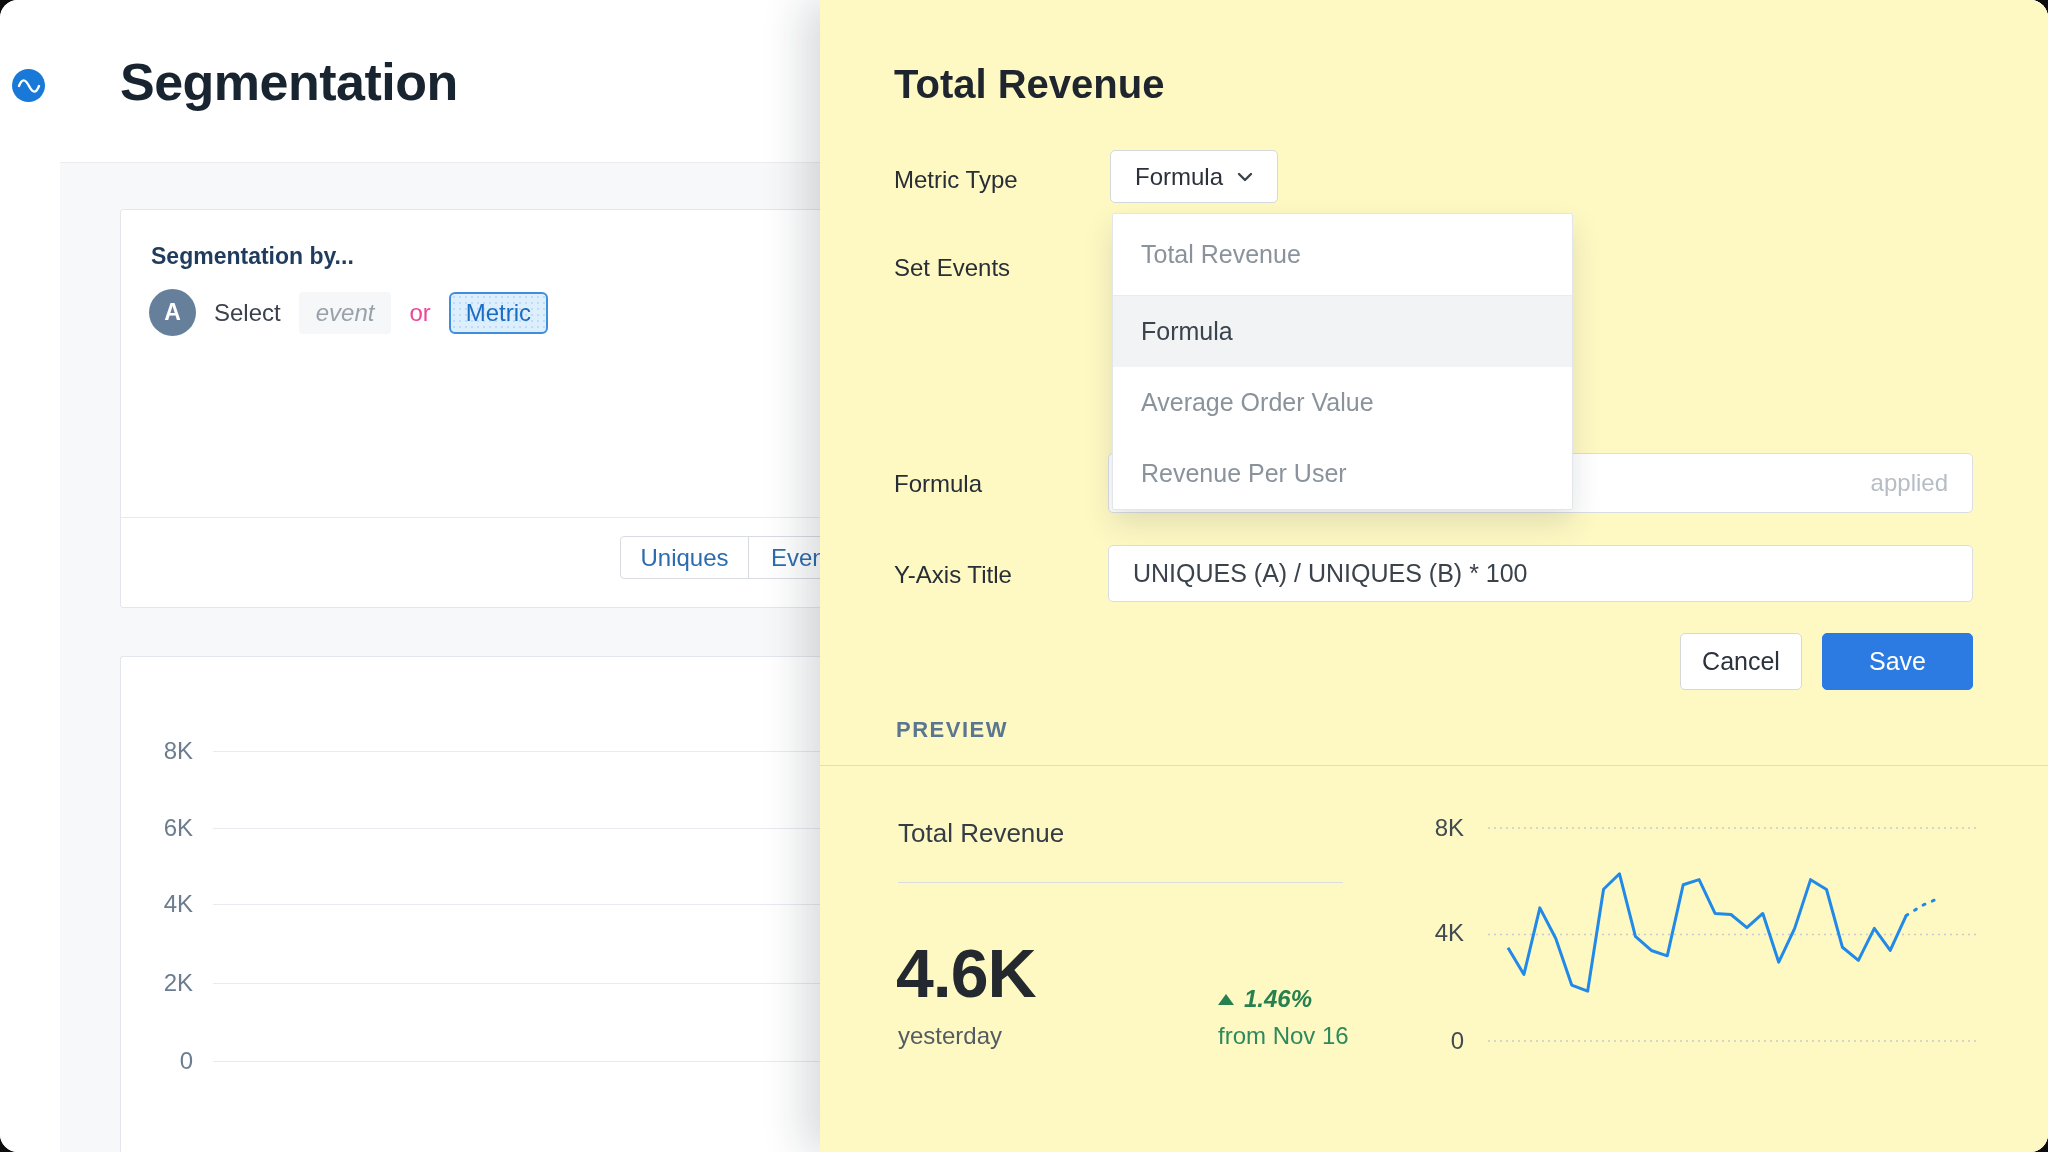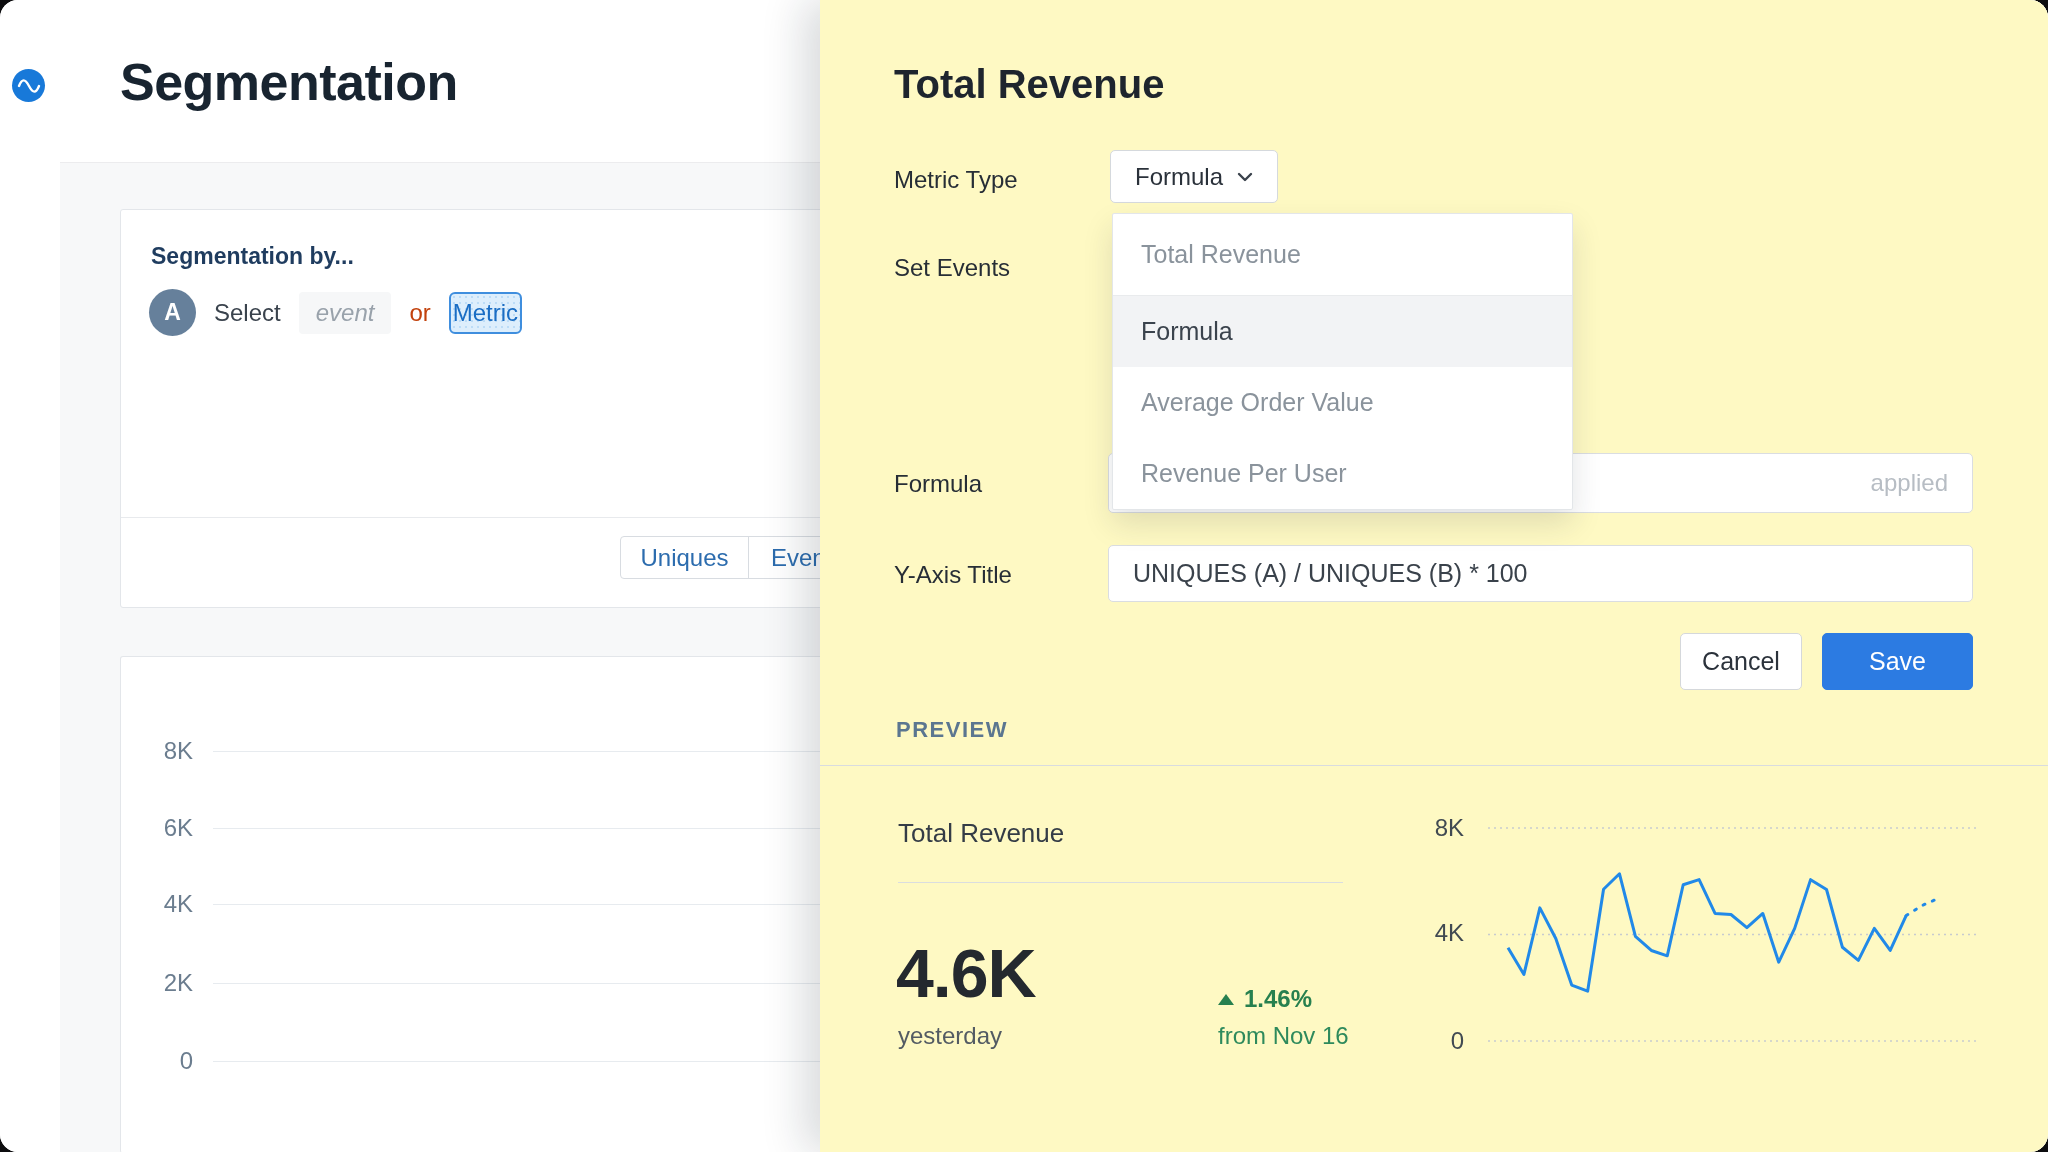--- a/index.html
+++ b/index.html
@@ -19,23 +19,23 @@
   .page-title{left:120px;top:52px;font-size:52px;font-weight:700;color:#182430;letter-spacing:-0.5px;}
 
   .card{background:#fff;border:1px solid #e3e6ea;border-radius:3px;}
   .card1{left:120px;top:209px;width:762px;height:399px;}
   .card1-heading{left:30px;top:33px;font-size:23px;font-weight:700;color:#1f3c5f;}
   .seg-row{left:28px;top:79px;display:flex;align-items:center;gap:18px;}
   .badge-a{width:47px;height:47px;border-radius:50%;background:#66809b;color:#fff;font-size:23px;
            font-weight:700;display:flex;align-items:center;justify-content:center;}
   .select-txt{font-size:24px;color:#3a434d;}
   .chip-event{background:#f6f7f8;border-radius:4px;padding:7px 17px;font-size:24px;font-style:italic;color:#99a2ab;}
-  .or-txt{font-size:24px;color:#c2410c;}
+  .or-txt{font-size:24px;color:#ec4899;}
   .chip-metric{background-color:#ddeefc;background-image:radial-gradient(#bcdcf7 1.2px, transparent 1.2px);
-               background-size:6px 6px;border:2px solid #3f8ede;border-radius:6px;padding:5px 2px;
+               background-size:6px 6px;border:2px solid #3f8ede;border-radius:6px;padding:5px 15px;
                font-size:24px;color:#1a6dc4;}
   .card1-footer{left:0px;top:307px;width:762px;height:92px;border-top:1px solid #e8eaed;}
   .tabs{left:499px;top:326px;display:flex;}
   .tab{height:43px;border:1px solid #d8dce1;background:#fff;color:#2c6cae;font-size:24px;
        display:flex;align-items:center;justify-content:center;}
   .tab1{width:129px;border-radius:4px 0 0 4px;}
   .tab2{width:165px;margin-left:-1px;justify-content:flex-start;padding-left:22px;}
 
   .card2{left:120px;top:656px;width:762px;height:497px;border-bottom:none;}
   .tickrow{position:absolute;left:0;width:762px;height:28px;}
@@ -65,21 +65,21 @@
   .btn{border-radius:5px;font-size:25px;display:flex;align-items:center;justify-content:center;cursor:pointer;}
   .btn-cancel{left:860px;top:633px;width:122px;height:57px;background:#fff;border:1px solid #d5d8db;color:#2b323b;}
   .btn-save{left:1002px;top:633px;width:151px;height:57px;background:#2c7be2;border:1px solid #2c7be2;color:#fff;}
   .preview-label{left:76px;top:717px;font-size:22px;font-weight:700;letter-spacing:1.5px;color:#5b7690;}
   .preview-divider{left:0;top:765px;width:1228px;height:1px;background:#d9dcdf;}
 
   .pv-metric{left:78px;top:818px;font-size:26px;color:#343c46;}
   .pv-underline{left:78px;top:882px;width:445px;height:1px;background:#dadddf;}
   .pv-value{left:76px;top:934px;font-size:68px;font-weight:700;color:#24292f;letter-spacing:-1px;}
   .pv-period{left:78px;top:1022px;font-size:24px;color:#535b63;}
-  .pv-delta{left:398px;top:985px;display:flex;align-items:center;gap:10px;font-size:24px;font-weight:700;color:#27804f;}
+  .pv-delta{left:398px;top:985px;display:flex;align-items:center;gap:10px;font-size:24px;font-weight:700;color:#27804f;font-style:italic;}
   .tri-up{width:0;height:0;border-left:8px solid transparent;border-right:8px solid transparent;
           border-bottom:11px solid #27804f;}
   .pv-note{left:398px;top:1022px;font-size:24px;color:#2e8a5c;}
   .mini-lbl{position:absolute;width:60px;text-align:right;font-size:24px;color:#414a52;}
 </style>
 </head>
 <body>
 
 <div class="screen">
 

